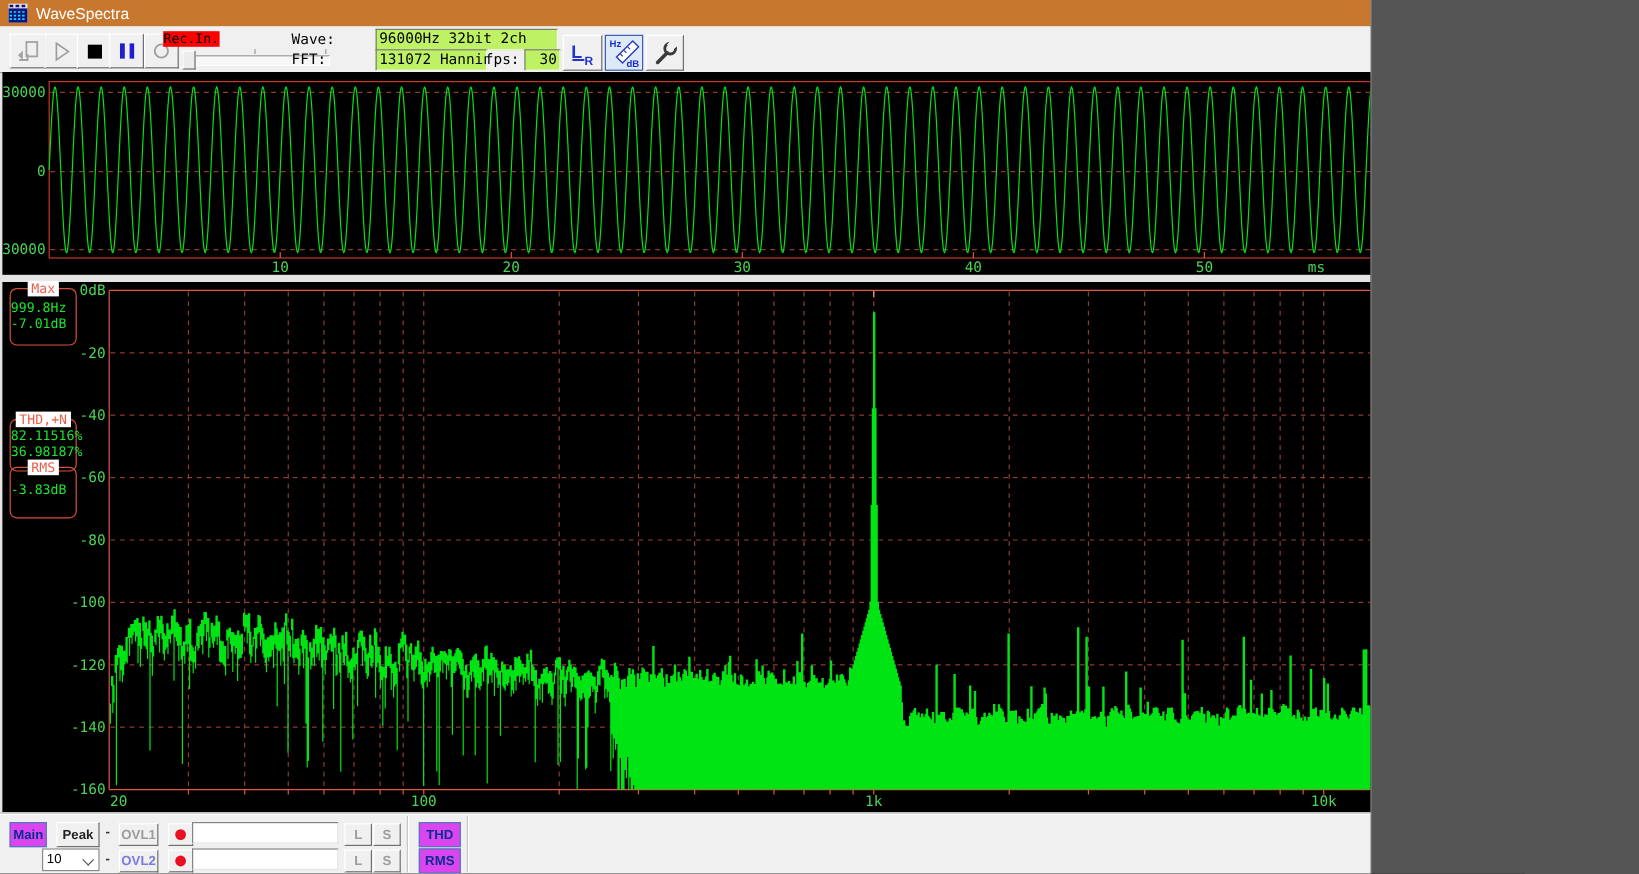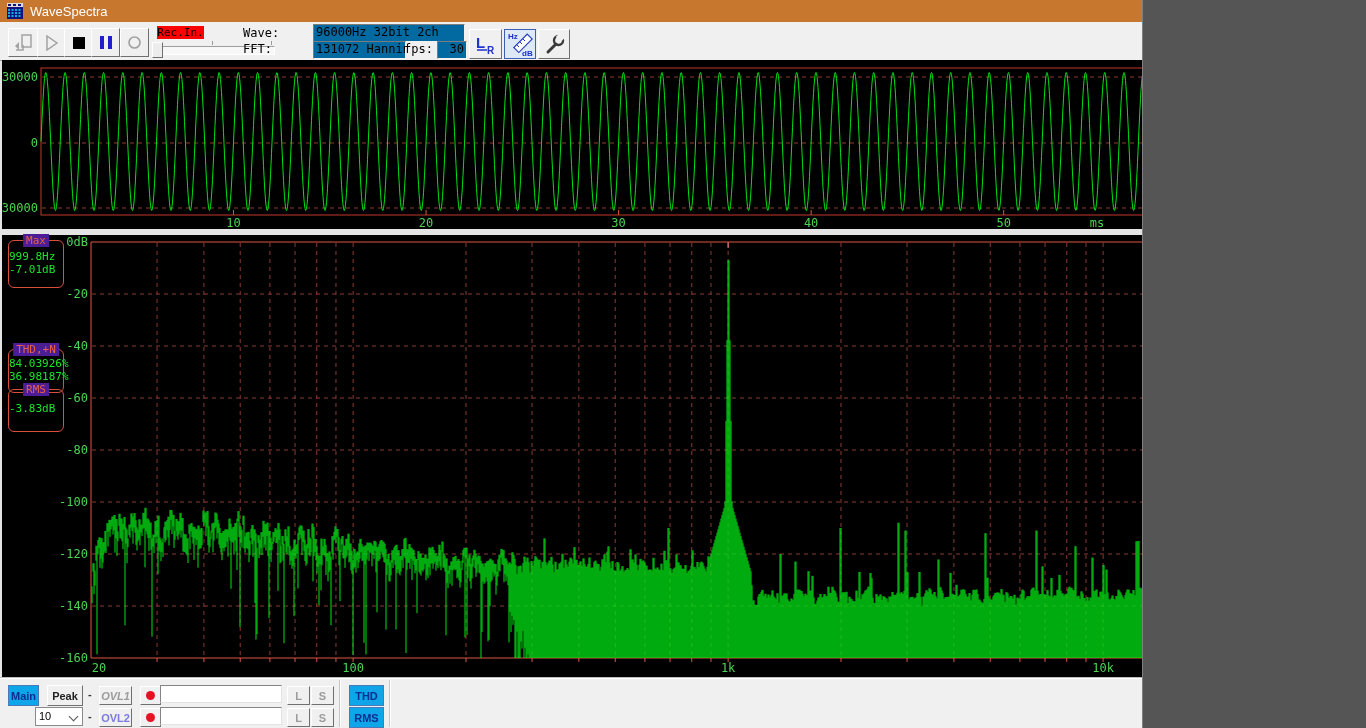--- a/index.html
+++ b/index.html
@@ -9,47 +9,47 @@
   .titlebar{position:absolute;left:0;top:0;width:1366px;height:22px;background:#c8772e;}
   .title-text{position:absolute;left:30px;top:4px;color:#fff;font-size:13px;}
   .app-icon{position:absolute;left:7px;top:3px;width:16px;height:16px;}
   .win-btn{position:absolute;top:0;width:46px;height:22px;display:flex;align-items:center;justify-content:center;cursor:default;}
   .win-btn.min{left:1228px}.win-btn.res{left:1274px}.win-btn.cls{left:1320px}
   
   .toolbar{position:absolute;left:0;top:22px;width:1366px;height:38px;background:#f0f0f0;border-bottom:1px solid #9b9b9b;}
   .tbtn{position:absolute;background:#f0f0f0;border:1px solid;border-color:#fff #6f6f6f #6f6f6f #fff;
         display:flex;align-items:center;justify-content:center;}
   .tbtn.active{border:1px solid #3c5fae;background:#dde9f7;}
-  .rec-in{position:absolute;left:157px;top:4px;width:47px;height:13px;background:#ff0000;color:#000;
+  .rec-in{position:absolute;left:136px;top:4px;width:47px;height:13px;background:#ff0000;color:#000;
           font:11px/13px "DejaVu Sans Mono",monospace;text-align:center;}
   .slider-track{position:absolute;left:152px;top:24px;width:121px;height:7px;background:#f7f7f7;
                 border:1px solid;border-color:#9d9d9d #fff #fff #9d9d9d;}
   .slider-thumb{position:absolute;left:152px;top:20px;width:9px;height:14px;background:#ececec;
                 border:1px solid;border-color:#fff #6f6f6f #6f6f6f #fff;}
   .slider-tick{position:absolute;top:19px;width:1px;height:4px;background:#9a9a9a;}
   .tlabel{position:absolute;font:12px/14px "DejaVu Sans Mono",monospace;color:#000;text-align:left;}
-  .tfield{position:absolute;background:#0369a1;border:1px solid;border-color:#7c7c7c #f2f2f2 #f2f2f2 #7c7c7c;
+  .tfield{position:absolute;background:#bef264;border:1px solid;border-color:#7c7c7c #f2f2f2 #f2f2f2 #7c7c7c;
           font:12px/14px "DejaVu Sans Mono",monospace;color:#000;padding:0 2px;white-space:nowrap;overflow:hidden;}
   
   .panel{position:absolute;left:2px;width:1358px;background:#000;}
   .panel.wave{top:60px;height:169px;}
   .panel.spec{top:235px;height:442px;}
   svg.chart{position:absolute;left:0;}
   
   .mbox{position:absolute;border:1px solid #d8503c;border-radius:6px;z-index:5;}
-  .mbox .legend{position:absolute;top:-7px;left:50%;transform:translateX(-50%);background:#4c1d95;
+  .mbox .legend{position:absolute;top:-7px;left:50%;transform:translateX(-50%);background:#ffffff;
                 padding:0 3px;color:#e8604a;font:11px/13px "DejaVu Sans Mono",monospace;white-space:nowrap;}
   .mbox .val{color:#1ae52e;font:11px/13px "DejaVu Sans Mono",monospace;padding-right:4px;}
   
   .statusbar{position:absolute;left:0;top:677px;width:1366px;height:51px;background:#f0f0f0;
              border-top:1px solid #bcbcbc;box-shadow:inset 0 1px 0 #fff;}
   .sbtn{position:absolute;display:flex;align-items:center;justify-content:center;
         font:bold 11px "Liberation Sans",sans-serif;background:#f0f0f0;
         border:1px solid;border-color:#fff #707070 #707070 #fff;color:#222;}
-  .sbtn.blue{border:1px solid #4a7ab8;background:#0ea5e9;color:#0b2e8f;}
+  .sbtn.blue{border:1px solid #4a7ab8;background:#d946ef;color:#0b2e8f;}
   .sbtn.dis{color:#9c9c9c;}
   .sbtn.ovl2{color:#7a7adf;}
   .sdash{position:absolute;font:bold 11px "Liberation Sans",sans-serif;color:#333;}
   .sinput{position:absolute;background:#fff;border:1px solid;border-color:#848484 #e3e3e3 #e3e3e3 #848484;
           font:11px "Liberation Sans",sans-serif;padding:0 3px;width:114px;height:16px;}
   .scombo{position:absolute;background:#fff;border:1px solid #8a8a8a;font:11px/17px "Liberation Sans",sans-serif;
           padding:0 3px;color:#000;}
   .scombo .chev{position:absolute;right:5px;top:5px;width:6px;height:6px;border-right:1.5px solid #555;
                 border-bottom:1.5px solid #555;transform:rotate(45deg);}
   .slabel{position:absolute;font:11px "Liberation Sans",sans-serif;color:#000;}
@@ -270,33 +270,33 @@
       <path d="M92 351.3V368.2M93 328.3V336.6M94 328.3V359.2M95 335.7V350.6M96 310.8V325.7M97 310.8V419.3M98 305.1V319.4M99 302.4V313.2M100 302.4V332.8M101 303.1V323.6M102 303.1V333.6M103 307.2V327.7M104 307.2V318.5M105 295.9V316.4M106 295.9V318.0M107 288.1V296.6M108 288.1V311.5M109 284.9V296.4M110 284.9V301.9M111 284.8V294.4M112 281.6V291.4M113 281.6V299.6M114 280.0V295.4M115 280.0V317.7M116 284.0V303.4M117 284.0V320.9M118 296.5V305.9M119 278.8V290.9M120 278.8V303.1M121 283.5V303.7M122 283.5V306.2M123 288.8V314.1M124 282.0V294.7M125 282.0V390.4M126 292.3V308.5M127 294.5V328.2M128 303.3V312.1M129 289.6V300.2M130 289.6V302.7M131 278.3V292.5M132 278.3V295.9M133 281.5V308.7M134 278.1V292.6M135 278.1V297.7M136 285.2V309.8M137 292.4V315.4M138 294.6V306.4M139 284.3V304.6M140 284.3V310.3M141 289.6V297.5M142 289.6V301.1M143 277.9V293.8M144 277.9V293.1M145 272.8V332.3M146 272.8V296.1M147 283.5V299.4M148 283.5V303.1M149 285.2V316.0M150 287.5V302.8M151 287.5V314.8M152 303.3V401.7M153 299.6V311.7M154 299.6V318.1M155 286.1V302.0M156 286.1V308.4M157 285.0V301.7M158 280.6V339.1M159 280.6V315.6M160 302.4V316.9M161 304.4V326.1M162 307.4V316.8M163 303.2V322.0M164 292.2V303.3M165 286.6V307.3M166 286.6V305.2M167 285.1V295.2M168 281.7V302.3M169 281.7V310.5M170 274.9V295.1M171 274.9V284.9M172 275.3V299.1M173 279.9V291.6M174 279.9V312.9M175 296.0V304.7M176 283.9V296.2M177 283.9V301.2M178 286.2V304.7M179 286.2V299.4M180 277.9V295.7M181 277.9V302.6M182 283.0V295.7M183 283.0V316.3M184 298.7V317.3M185 299.3V317.0M186 299.3V318.9M187 303.4V320.5M188 303.4V328.0M189 289.5V298.8M190 289.5V314.1M191 288.1V296.3M192 288.1V302.0M193 291.7V308.6M194 291.7V324.9M195 292.3V303.3M196 294.1V310.0M197 294.2V305.0M198 290.5V332.6M199 290.5V314.3M200 294.5V313.4M201 293.1V313.4M202 293.1V310.2M203 275.7V287.0M204 275.7V290.9M205 277.5V287.9M206 277.5V301.3M207 276.1V292.5M208 276.1V310.2M209 291.3V317.6M210 302.4V312.0M211 295.8V303.7M212 288.3V297.4M213 288.3V317.3M214 287.4V305.5M215 277.6V293.3M216 277.6V291.8M217 278.6V303.5M218 284.8V298.0M219 288.4V309.6M220 292.9V313.1M221 298.0V317.6M222 298.0V325.2M223 296.0V313.0M224 296.0V316.3M225 294.3V312.6M226 294.3V312.1M227 294.4V306.7M228 294.4V321.6M229 283.6V302.1M230 283.6V305.7M231 288.8V353.8M232 293.8V307.1M233 291.9V307.5M234 291.9V319.7M235 288.0V305.5M236 288.0V316.3M237 283.7V335.0M238 276.1V286.2M239 276.1V302.0M240 290.5V392.2M241 291.7V307.5M242 294.8V312.6M243 280.7V290.0M244 280.7V313.5M245 301.4V317.7M246 297.5V313.2M247 297.5V313.2M248 296.9V314.4M249 296.9V327.2M250 305.5V320.1M251 293.8V303.3M252 290.1V309.3M253 290.1V321.8M254 294.4V305.7M255 294.4V368.0M256 298.4V404.5M257 312.7V399.1M258 300.2V308.1M259 300.2V323.0M260 304.6V319.6M261 297.2V313.1M262 297.2V320.1M263 285.9V301.7M264 285.9V312.6M265 288.9V309.5M266 288.9V315.5M267 287.6V301.0M268 287.6V321.2M269 296.0V383.2M270 296.0V315.1M271 302.7V327.2M272 307.1V315.1M273 297.1V308.9M274 297.1V306.7M275 293.2V301.9M276 293.2V308.0M277 294.9V308.2M278 288.1V355.8M279 288.1V304.8M280 294.4V328.4M281 310.4V327.3M282 300.9V309.8M283 300.9V325.6M284 308.6V408.2M285 294.3V306.2M286 294.3V317.5M287 301.2V319.2M288 291.4V311.6M289 291.4V320.3M290 311.0V329.9M291 316.3V325.7M292 314.8V333.7M293 313.5V330.8M294 304.8V381.2M295 304.8V320.8M296 309.7V323.6M297 309.2V318.6M298 298.1V353.5M299 292.3V305.0M300 290.4V299.8M301 290.4V303.5M302 290.7V320.0M303 295.6V307.0M304 295.6V316.2M305 304.7V326.0M306 310.3V330.8M307 308.8V328.7M308 294.0V313.3M309 294.0V320.1M310 302.6V321.4M311 303.5V317.3M312 288.6V302.9M313 288.6V346.4M314 291.9V321.0M315 304.0V317.2M316 304.0V325.4M317 310.8V338.2M318 320.1V331.7M319 320.5V370.1M320 320.9V329.3M321 303.6V355.4M322 303.6V330.3M323 311.4V320.1M324 303.9V320.0M325 303.9V321.7M326 309.9V340.0M327 318.2V326.1M328 318.2V346.3M329 316.5V337.0M330 316.5V335.0M331 321.7V390.3M332 301.1V318.6M333 301.1V324.6M334 297.0V305.4M335 291.4V304.2M336 291.4V308.2M337 294.0V302.2M338 294.0V315.9M339 302.1V330.2M340 314.8V366.2M341 304.0V317.2M342 301.0V309.5M343 301.0V322.9M344 310.6V323.8M345 310.6V332.9M346 303.8V322.9M347 303.8V320.8M348 298.7V314.9M349 298.7V327.3M350 308.5V326.8M351 308.5V335.4M352 316.0V338.8M353 325.1V420.0M354 313.9V333.6M355 313.9V332.0M356 318.5V337.7M357 316.5V325.4M358 316.5V333.1M359 308.4V327.3M360 303.9V323.7M361 303.9V317.2M362 309.1V325.9M363 311.6V325.5M364 311.6V407.9M365 310.4V329.3M366 310.4V419.4M367 307.6V324.5M368 307.6V315.5M369 307.7V325.9M370 307.7V317.2M371 307.7V318.5M372 309.3V331.3M373 311.0V319.4M374 305.9V323.9M375 305.9V315.9M376 306.6V337.4M377 311.9V377.3M378 311.9V325.8M379 309.3V325.8M380 306.2V324.1M381 305.0V316.6M382 305.0V318.6M383 306.5V322.3M384 307.2V327.1M385 308.9V327.8M386 314.1V394.6M387 324.1V339.8M388 319.2V330.2M389 319.2V346.2M390 327.5V346.6M391 325.3V340.2M392 315.3V327.6M393 315.3V333.0M394 312.6V324.8M395 311.0V329.8M396 309.8V394.4M397 309.8V338.0M398 315.2V334.2M399 315.2V338.5M400 321.1V340.3M401 321.1V336.6M402 314.1V325.2M403 314.1V332.9M404 304.0V321.4M405 302.9V323.2M406 302.9V418.0M407 314.1V334.8M408 314.4V328.0M409 309.1V327.8M410 309.1V333.9M411 312.7V323.8M412 312.7V345.1M413 314.8V325.7M414 314.8V329.8M415 321.4V338.3M416 324.0V335.6M417 324.0V378.2M418 316.2V325.3M419 316.2V336.9M420 318.7V338.7M421 318.7V340.6M422 322.9V335.3M423 322.8V336.5M424 322.8V334.2M425 319.4V328.8M426 319.4V345.4M427 323.6V340.3M428 323.6V343.1M429 312.5V332.3M430 312.5V340.4M431 313.6V328.7M432 311.8V328.2M433 311.8V333.8M434 315.0V328.9M435 318.2V326.9M436 318.2V335.6M437 321.1V330.3M438 320.6V333.1M439 309.8V326.3M440 309.8V331.4M441 315.3V335.2M442 306.5V316.4M443 306.5V332.6M444 318.8V332.6M445 320.7V336.6M446 323.4V400.3M447 323.4V347.8M448 335.4V353.2M449 330.7V338.8M450 330.7V348.6M451 326.4V334.8M452 326.4V350.7M453 322.1V335.4M454 322.1V333.7M455 320.9V335.0M456 320.9V334.4M457 326.0V343.3M458 324.1V342.2M459 324.1V345.4M460 326.0V352.5M461 333.6V347.2M462 325.4V334.9M463 314.9V327.9M464 312.9V321.4M465 312.9V402.5M466 312.8V322.8M467 312.8V400.0M468 323.2V343.2M469 319.7V331.6M470 319.7V346.4M471 328.7V353.7M472 323.3V343.4M473 320.5V331.8M474 314.8V324.7M475 314.8V333.2M476 318.7V341.8M477 322.3V337.6M478 320.6V329.4M479 320.6V337.7M480 321.2V338.7M481 325.9V423.0M482 328.5V397.0M483 328.5V346.5M484 331.8V348.9M485 327.9V347.8M486 327.9V342.5M487 326.1V346.4M488 326.1V406.3M489 325.3V404.8M490 323.8V371.3M491 323.8V346.9M492 325.4V345.2M493 325.4V337.1M494 328.4V341.6M495 329.0V339.3M496 329.0V359.6M497 336.6V350.6M498 324.3V341.6M499 319.7V335.6M500 319.7V336.4M501 313.9V322.9M502 313.9V329.3M503 315.0V330.0M504 315.0V347.1M505 323.3V339.3M506 323.3V346.2M507 325.6V341.5M508 329.3V350.2M509 327.4V407.4M510 327.4V376.9M511 329.1V397.1M512 317.3V380.7M513 317.3V389.8M514 320.0V385.1M515 323.9V423.0M516 330.1V423.0M517 339.2V396.7M518 331.3V423.0M519 331.3V423.0M520 330.6V423.0M521 330.6V406.6M522 337.2V413.6M523 328.1V395.9M524 321.7V423.0M525 321.7V412.9M526 326.6V423.0M527 322.7V423.0M528 322.7V419.3M529 327.3V423.0M530 337.4V423.0M531 326.0V423.0M532 326.0V423.0M533 330.8V423.0M534 325.8V423.0M535 321.2V423.0M536 321.2V423.0M537 322.8V423.0M538 324.7V423.0M539 324.7V423.0M540 324.7V423.0M541 333.4V423.0M542 326.9V423.0M543 326.9V423.0M544 303.4V423.0M545 303.4V423.0M546 327.1V423.0M547 330.2V423.0M548 327.8V423.0M549 325.6V423.0M550 325.6V423.0M551 321.9V423.0M552 321.9V423.0M553 329.5V423.0M554 337.2V423.0M555 326.8V423.0M556 326.8V423.0M557 334.2V423.0M558 334.2V423.0M559 328.4V423.0M560 328.4V423.0M561 326.8V423.0M562 318.8V423.0M563 318.8V423.0M564 333.0V423.0M565 324.8V423.0M566 324.8V423.0M567 329.4V423.0M568 332.0V423.0M569 326.7V423.0M570 322.7V423.0M571 322.7V423.0M572 323.9V423.0M573 328.3V423.0M574 312.2V423.0M575 312.2V423.0M576 324.8V423.0M577 324.8V423.0M578 330.1V423.0M579 330.1V423.0M580 326.4V423.0M581 326.4V423.0M582 330.6V423.0M583 323.4V423.0M584 323.4V423.0M585 329.2V423.0M586 331.5V423.0M587 331.5V423.0M588 328.8V423.0M589 322.5V423.0M590 322.5V423.0M591 332.9V423.0M592 332.5V423.0M593 332.5V423.0M594 327.2V423.0M595 325.7V423.0M596 325.7V423.0M597 328.5V423.0M598 329.1V423.0M599 329.1V423.0M600 335.7V423.0M601 331.9V423.0M602 324.3V423.0M603 324.3V423.0M604 319.4V423.0M605 319.4V423.0M606 327.1V423.0M607 316.6V423.0M608 311.4V423.0M609 311.4V423.0M610 327.4V423.0M611 333.1V423.0M612 326.1V423.0M613 326.1V423.0M614 335.3V423.0M615 335.3V423.0M616 336.0V423.0M617 327.0V423.0M618 327.0V423.0M619 328.4V423.0M620 336.0V423.0M621 334.3V423.0M622 331.2V423.0M623 331.2V423.0M624 336.8V423.0M625 335.1V423.0M626 335.1V423.0M627 333.1V423.0M628 333.1V423.0M629 334.9V423.0M630 314.3V423.0M631 314.3V423.0M632 324.4V423.0M633 324.4V423.0M634 327.5V423.0M635 319.5V423.0M636 319.5V423.0M637 329.9V423.0M638 335.1V423.0M639 329.6V423.0M640 323.9V423.0M641 323.9V423.0M642 326.2V423.0M643 325.5V423.0M644 325.5V423.0M645 327.5V423.0M646 330.6V423.0M647 330.6V423.0M648 334.8V423.0M649 334.8V423.0M650 334.5V423.0M651 334.5V423.0M652 335.6V423.0M653 322.8V423.0M654 322.8V423.0M655 333.6V423.0M656 333.8V423.0M657 332.5V423.0M658 332.5V423.0M659 334.7V423.0M660 334.7V423.0M661 328.7V423.0M662 328.7V423.0M663 335.2V423.0M664 315.9V423.0M665 315.9V423.0M666 325.2V423.0M667 325.2V423.0M668 293.0V423.0M669 293.0V423.0M670 332.7V423.0M671 333.6V423.0M672 337.8V423.0M673 334.1V423.0M674 333.3V423.0M675 332.3V423.0M676 319.4V423.0M677 319.4V423.0M678 327.4V423.0M679 327.4V423.0M680 330.3V423.0M681 330.3V423.0M682 333.7V423.0M683 333.7V423.0M684 333.8V423.0M685 330.0V423.0M686 330.0V423.0M687 338.2V423.0M688 335.8V423.0M689 335.8V423.0M690 334.2V423.0M691 330.9V423.0M692 315.4V423.0M693 315.4V423.0M694 332.0V423.0M695 332.0V423.0M696 333.9V423.0M697 327.0V423.0M698 327.0V423.0M699 332.1V423.0M700 327.6V423.0M701 326.7V423.0M702 326.7V423.0M703 328.0V423.0M704 331.1V423.0M705 333.7V423.0M706 336.3V423.0M707 331.9V423.0M708 321.3V423.0M709 321.3V423.0M710 322.3V423.0M711 318.7V423.0M712 315.2V423.0M713 311.7V423.0M714 308.2V423.0M715 304.7V423.0M716 301.2V423.0M717 297.7V423.0M718 294.2V423.0M719 290.7V423.0M720 287.1V423.0M721 283.6V423.0M722 280.1V423.0M723 276.6V423.0M724 273.1V423.0M725 266.5V423.0M726 185.9V423.0M727 105.3V423.0M728 25.2V423.0M729 25.2V423.0M730 105.3V423.0M731 185.9V423.0M732 266.5V423.0M733 273.1V423.0M734 276.6V423.0M735 280.1V423.0M736 283.6V423.0M737 287.1V423.0M738 290.7V423.0M739 294.2V423.0M740 297.7V423.0M741 301.2V423.0M742 304.7V423.0M743 308.2V423.0M744 311.7V423.0M745 315.2V423.0M746 318.7V423.0M747 322.3V423.0M748 325.8V423.0M749 329.3V423.0M750 332.8V423.0M751 336.3V423.0M752 350.2V423.0M753 365.3V423.0M754 365.3V423.0M755 369.5V423.0M756 369.9V423.0M757 369.9V423.0M758 361.6V423.0M759 359.0V423.0M760 359.0V423.0M761 356.8V423.0M762 354.9V423.0M763 354.9V423.0M764 360.9V423.0M765 358.8V423.0M766 358.8V423.0M767 362.8V423.0M768 359.5V423.0M769 359.5V423.0M770 362.3V423.0M771 359.9V423.0M772 355.4V423.0M773 355.4V423.0M774 361.4V423.0M775 362.8V423.0M776 364.3V423.0M777 358.3V423.0M778 358.3V423.0M779 367.5V423.0M780 319.0V423.0M781 319.0V423.0M782 360.6V423.0M783 360.6V423.0M784 358.4V423.0M785 358.4V423.0M786 358.4V423.0M787 358.4V423.0M788 364.4V423.0M789 366.3V423.0M790 366.3V423.0M791 363.5V423.0M792 363.5V423.0M793 364.9V423.0M794 358.9V423.0M795 326.6V423.0M796 326.6V423.0M797 354.6V423.0M798 354.6V423.0M799 354.7V423.0M800 354.7V423.0M801 356.0V423.0M802 356.0V423.0M803 358.8V423.0M804 361.2V423.0M805 358.7V423.0M806 358.7V423.0M807 360.1V423.0M808 336.2V423.0M809 336.2V423.0M810 355.6V423.0M811 355.6V423.0M812 340.9V423.0M813 340.9V423.0M814 362.3V423.0M815 369.0V423.0M816 368.6V423.0M817 365.6V423.0M818 362.4V423.0M819 362.4V423.0M820 359.0V423.0M821 359.0V423.0M822 362.7V423.0M823 361.7V423.0M824 359.0V423.0M825 359.0V423.0M826 360.9V423.0M827 361.1V423.0M828 351.7V423.0M829 351.7V423.0M830 357.9V423.0M831 357.9V423.0M832 351.8V423.0M833 351.8V423.0M834 354.7V423.0M835 355.9V423.0M836 357.8V423.0M837 362.2V423.0M838 366.7V423.0M839 366.7V423.0M840 293.0V423.0M841 293.0V423.0M842 357.6V423.0M843 357.2V423.0M844 357.2V423.0M845 357.4V423.0M846 356.8V423.0M847 356.8V423.0M848 368.0V423.0M849 361.8V423.0M850 361.8V423.0M851 363.8V423.0M852 364.1V423.0M853 365.9V423.0M854 366.2V423.0M855 366.4V423.0M856 355.7V423.0M857 355.7V423.0M858 362.9V423.0M859 336.9V423.0M860 336.9V423.0M861 364.2V423.0M862 359.4V423.0M863 359.4V423.0M864 357.8V423.0M865 355.4V423.0M866 355.4V423.0M867 354.1V423.0M868 351.7V423.0M869 351.7V423.0M870 338.0V423.0M871 338.0V423.0M872 343.0V423.0M873 362.7V423.0M874 368.0V423.0M875 368.0V423.0M876 359.1V423.0M877 359.1V423.0M878 361.4V423.0M879 361.4V423.0M880 359.5V423.0M881 359.5V423.0M882 364.9V423.0M883 361.2V423.0M884 361.2V423.0M885 362.0V423.0M886 363.4V423.0M887 363.4V423.0M888 367.1V423.0M889 361.6V423.0M890 361.6V423.0M891 361.5V423.0M892 357.0V423.0M893 357.0V423.0M894 359.9V423.0M895 359.9V423.0M896 359.9V423.0M897 357.8V423.0M898 287.8V423.0M899 287.8V423.0M900 358.5V423.0M901 357.3V423.0M902 357.3V423.0M903 359.0V423.0M904 356.0V423.0M905 295.6V423.0M906 295.6V423.0M907 337.3V423.0M908 337.3V423.0M909 364.2V423.0M910 362.2V423.0M911 362.2V423.0M912 361.9V423.0M913 361.9V423.0M914 363.7V423.0M915 362.5V423.0M916 362.5V423.0M917 358.1V423.0M918 358.1V423.0M919 337.0V423.0M920 337.0V423.0M921 362.1V423.0M922 370.4V423.0M923 361.5V423.0M924 361.5V423.0M925 358.3V423.0M926 355.3V423.0M927 355.3V423.0M928 356.9V423.0M929 353.3V423.0M930 353.3V423.0M931 354.7V423.0M932 358.8V423.0M933 359.7V423.0M934 357.0V423.0M935 357.0V423.0M936 361.2V423.0M937 363.3V423.0M938 324.5V423.0M939 324.5V423.0M940 352.3V423.0M941 352.3V423.0M942 355.4V423.0M943 358.1V423.0M944 363.8V423.0M945 362.2V423.0M946 362.2V423.0M947 361.9V423.0M948 361.9V423.0M949 361.7V423.0M950 337.9V423.0M951 337.9V423.0M952 358.8V423.0M953 358.8V423.0M954 359.9V423.0M955 359.9V423.0M956 349.8V423.0M957 349.8V423.0M958 361.4V423.0M959 360.5V423.0M960 359.3V423.0M961 354.8V423.0M962 354.8V423.0M963 354.3V423.0M964 354.3V423.0M965 355.3V423.0M966 359.1V423.0M967 361.7V423.0M968 361.7V423.0M969 358.0V423.0M970 358.0V423.0M971 365.4V423.0M972 359.9V423.0M973 354.8V423.0M974 354.8V423.0M975 355.0V423.0M976 354.5V423.0M977 354.5V423.0M978 359.0V423.0M979 364.6V423.0M980 364.6V423.0M981 366.4V423.0M982 367.5V423.0M983 367.8V423.0M984 364.0V423.0M985 298.2V423.0M986 298.2V423.0M987 342.7V423.0M988 342.7V423.0M989 361.2V423.0M990 363.6V423.0M991 364.5V423.0M992 364.5V423.0M993 361.4V423.0M994 359.9V423.0M995 357.9V423.0M996 357.9V423.0M997 357.4V423.0M998 357.4V423.0M999 357.8V423.0M1000 359.1V423.0M1001 354.1V423.0M1002 354.1V423.0M1003 359.8V423.0M1004 359.8V423.0M1005 367.1V423.0M1006 357.2V423.0M1007 357.2V423.0M1008 358.3V423.0M1009 362.9V423.0M1010 361.1V423.0M1011 361.1V423.0M1012 361.3V423.0M1013 363.6V423.0M1014 359.8V423.0M1015 359.8V423.0M1016 369.6V423.0M1017 362.6V423.0M1018 362.6V423.0M1019 363.6V423.0M1020 363.6V423.0M1021 358.8V423.0M1022 354.6V423.0M1023 354.6V423.0M1024 355.8V423.0M1025 364.9V423.0M1026 363.0V423.0M1027 361.3V423.0M1028 361.3V423.0M1029 361.2V423.0M1030 361.2V423.0M1031 354.8V423.0M1032 353.2V423.0M1033 352.6V423.0M1034 352.6V423.0M1035 355.5V423.0M1036 295.6V423.0M1037 295.6V423.0M1038 355.6V423.0M1039 359.7V423.0M1040 359.0V423.0M1041 359.0V423.0M1042 331.4V423.0M1043 331.4V423.0M1044 359.2V423.0M1045 359.2V423.0M1046 360.0V423.0M1047 355.1V423.0M1048 355.1V423.0M1049 360.5V423.0M1050 361.4V423.0M1051 343.0V423.0M1052 343.0V423.0M1053 362.2V423.0M1054 360.3V423.0M1055 360.3V423.0M1056 360.8V423.0M1057 354.8V423.0M1058 354.8V423.0M1059 339.9V423.0M1060 339.9V423.0M1061 356.0V423.0M1062 358.3V423.0M1063 358.3V423.0M1064 360.6V423.0M1065 359.2V423.0M1066 359.2V423.0M1067 358.3V423.0M1068 353.4V423.0M1069 351.7V423.0M1070 351.7V423.0M1071 352.9V423.0M1072 352.9V423.0M1073 355.2V423.0M1074 355.2V423.0M1075 311.2V423.0M1076 311.2V423.0M1077 361.8V423.0M1078 360.8V423.0M1079 360.8V423.0M1080 364.0V423.0M1081 356.4V423.0M1082 356.4V423.0M1083 358.6V423.0M1084 363.0V423.0M1085 363.0V423.0M1086 365.6V423.0M1087 362.1V423.0M1088 362.1V423.0M1089 365.6V423.0M1090 362.5V423.0M1091 362.5V423.0M1092 322.6V423.0M1093 322.6V423.0M1094 355.9V423.0M1095 355.9V423.0M1096 354.5V423.0M1097 354.5V423.0M1098 361.7V423.0M1099 362.0V423.0M1100 356.7V423.0M1101 356.7V423.0M1102 356.5V423.0M1103 330.0V423.0M1104 330.0V423.0M1105 359.2V423.0M1106 334.6V423.0M1107 334.6V423.0M1108 357.5V423.0M1109 363.8V423.0M1110 364.8V423.0M1111 363.1V423.0M1112 360.5V423.0M1113 360.5V423.0M1114 363.7V423.0M1115 364.7V423.0M1116 361.0V423.0M1117 361.0V423.0M1118 354.7V423.0M1119 354.7V423.0M1120 356.4V423.0M1121 357.7V423.0M1122 360.0V423.0M1123 362.0V423.0M1124 364.0V423.0M1125 360.1V423.0M1126 357.3V423.0M1127 354.6V423.0M1128 354.5V423.0M1129 354.5V423.0M1130 357.9V423.0M1131 358.3V423.0M1132 358.9V423.0M1133 355.0V423.0M1134 355.0V423.0M1135 360.3V423.0M1136 306.3V423.0M1137 306.3V423.0M1138 306.0V423.0M1139 306.0V423.0M1140 352.7V423.0M1141 352.7V423.0M1142 353.8V423.0M1143 358.7V423.0M1144 357.3V423.0M1145 357.3V423.0M1146 365.1V423.0M1147 364.4V423.0M1148 364.4V423.0M1149 364.6V423.0M1150 360.2V423.0M1151 342.5V423.0M1152 342.5V423.0M1153 358.2V423.0M1154 359.5V423.0M1155 315.9V423.0M1156 315.9V423.0M1157 362.3V423.0M1158 357.9V423.0M1159 357.9V423.0M1160 324.6V423.0M1161 324.6V423.0M1162 358.4V423.0M1163 352.3V423.0M1164 349.1V423.0M1165 349.1V423.0M1166 356.3V423.0M1167 357.3V423.0M1168 358.1V423.0M1169 361.3V423.0M1170 363.5V423.0M1171 363.8V423.0M1172 361.5V423.0M1173 333.9V423.0M1174 333.9V423.0M1175 358.9V423.0M1176 356.1V423.0M1177 356.1V423.0M1178 360.7V423.0M1179 355.8V423.0M1180 355.8V423.0M1181 360.4V423.0M1182 361.8V423.0M1183 324.2V423.0M1184 324.2V423.0M1185 345.8V423.0M1186 345.8V423.0M1187 362.4V423.0M1188 355.4V423.0M1189 355.4V423.0M1190 355.8V423.0M1191 355.8V423.0M1192 320.2V423.0M1193 320.2V423.0M1194 328.8V423.0M1195 358.8V423.0M1196 346.5V423.0M1197 346.5V423.0M1198 358.6V423.0M1199 352.8V423.0M1200 352.8V423.0M1201 350.1V423.0M1202 350.1V423.0M1203 353.3V423.0M1204 355.3V423.0M1205 329.6V423.0M1206 329.6V423.0M1207 358.4V423.0M1208 358.4V423.0M1209 362.3V423.0M1210 349.8V423.0M1211 289.7V423.0M1212 289.7V423.0M1213 358.9V423.0M1214 358.8V423.0M1215 358.8V423.0M1216 361.7V423.0M1217 360.6V423.0M1218 360.6V423.0M1219 366.9V423.0M1220 363.8V423.0M1221 360.9V423.0M1222 360.9V423.0M1223 359.9V423.0M1224 359.5V423.0M1225 359.5V423.0M1226 360.5V423.0M1227 357.4V423.0M1228 357.0V423.0M1229 328.2V423.0M1230 328.2V423.0M1231 363.8V423.0M1232 357.0V423.0M1233 357.0V423.0M1234 351.6V423.0M1235 351.6V423.0M1236 351.3V423.0M1237 349.7V423.0M1238 349.7V423.0M1239 354.1V423.0M1240 361.8V423.0M1241 358.7V423.0M1242 358.7V423.0M1243 359.9V423.0M1244 357.9V423.0M1245 357.9V423.0M1246 354.6V423.0M1247 354.6V423.0M1248 329.6V423.0M1249 329.6V423.0M1250 357.1V423.0M1251 360.2V423.0M1252 360.9V423.0M1253 361.6V423.0M1254 360.7V423.0M1255 360.7V423.0M1256 362.5V423.0M1257 354.5V423.0M1258 354.5V423.0M1259 352.4V423.0M1260 352.4V423.0M1261 351.5V423.0M1262 351.5V423.0M1263 357.3V423.0M1264 353.3V423.0M1265 353.3V423.0M1266 329.4V423.0M1267 329.4V423.0M1268 353.5V423.0M1269 353.0V423.0M1270 337.3V423.0M1271 337.3V423.0M1272 351.6V423.0M1273 351.6V423.0M1274 352.7V423.0M1275 355.6V423.0M1276 363.5V423.0M1277 362.1V423.0M1278 322.8V423.0M1279 322.8V423.0M1280 360.1V423.0M1281 356.0V423.0M1282 356.0V423.0M1283 361.6V423.0M1284 355.3V423.0M1285 353.9V423.0M1286 353.9V423.0M1287 362.2V423.0M1288 361.8V423.0M1289 361.8V423.0M1290 360.6V423.0M1291 360.6V423.0M1292 354.3V423.0M1293 354.3V423.0M1294 354.1V423.0M1295 353.2V423.0M1296 322.6V423.0M1297 322.6V423.0M1298 354.6V423.0M1299 354.6V423.0M1300 357.9V423.0M1301 354.9V423.0M1302 354.9V423.0M1303 357.2V423.0M1304 339.1V423.0M1305 339.1V423.0M1306 353.6V423.0M1307 353.6V423.0M1308 355.0V423.0M1309 311.2V423.0M1310 311.2V423.0M1311 360.9V423.0M1312 361.1V423.0M1313 362.9V423.0M1314 363.3V423.0M1315 362.4V423.0M1316 362.2V423.0M1317 359.9V423.0M1318 358.5V423.0M1319 358.5V423.0M1320 357.8V423.0M1321 354.8V423.0M1322 354.8V423.0M1323 360.4V423.0M1324 360.4V423.0M1325 358.8V423.0M1326 354.2V423.0M1327 354.2V423.0M1328 354.7V423.0M1329 351.4V423.0M1330 351.4V423.0M1331 349.5V423.0M1332 349.5V423.0M1333 350.1V423.0M1334 350.1V423.0M1335 352.6V423.0M1336 355.5V423.0M1337 355.5V423.0M1338 337.7V423.0M1339 337.7V423.0M1340 280.0V423.0M1341 280.0V423.0M1342 354.8V423.0M1343 354.3V423.0M1344 354.1V423.0M1345 354.1V423.0M1346 356.5V423.0M1347 356.5V423.0M1348 287.8V423.0M1349 287.8V423.0M1350 365.6V423.0M1351 360.7V423.0M1352 360.7V423.0M1353 352.7V423.0M1354 351.0V423.0M1355 351.0V423.0" stroke="#00e414" stroke-width="1" fill="none"></path>
     </svg>
 
   <div class="mbox" style="left:8px;top:240px;width:54px;height:37px;padding-top:9px;">
     <div class="legend">Max</div>
     <div class="val">999.8Hz</div>
     <div class="val">-7.01dB</div>
   </div>
   <div class="mbox" style="left:8px;top:349px;width:54px;height:35px;padding-top:7px;">
     <div class="legend">THD,+N</div>
-    <div class="val">84.03926%</div>
+    <div class="val">82.11516%</div>
     <div class="val">36.98187%</div>
   </div>
   <div class="mbox" style="left:8px;top:389px;width:54px;height:29px;padding-top:12px;">
     <div class="legend">RMS</div>
     <div class="val">-3.83dB</div>
   </div>
 
   <div class="statusbar">
     <div class="sbtn blue" style="left:8px;top:7px;width:29px;height:19px;">Main</div>
     <div class="sbtn" style="left:47px;top:7px;width:34px;height:19px;">Peak</div>
     <div class="sdash" style="left:88px;top:10px;">-</div>
-    <div class="sbtn dis" style="left:99px;top:8px;width:31px;height:17px;font-style:italic;">OVL1</div>
+    <div class="sbtn dis" style="left:99px;top:8px;width:31px;height:17px;">OVL1</div>
     <div class="sbtn" style="left:140px;top:8px;width:19px;height:17px;">
         <span class="reddot"></span>
       </div>
     <input class="sinput" style="left: 160px; top: 7px;" value="">
     <div class="sbtn dis" style="left:287px;top:8px;width:21px;height:17px;">L</div>
     <div class="sbtn dis" style="left:311px;top:8px;width:21px;height:17px;">S</div>
     <div class="sbtn blue" style="left:349px;top:7px;width:33px;height:19px;">THD</div>
 
     <div class="slabel" style="left:8px;top:33px;margin-top:24px;">Avg:</div>
     <div class="scombo" style="left:35px;top:29px;width:40px;height:17px;">

